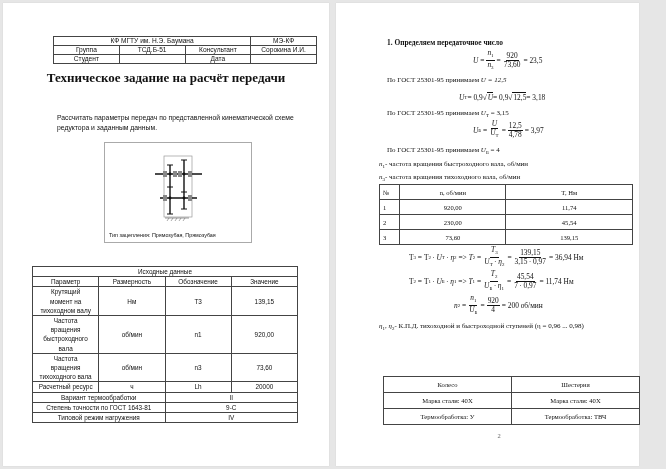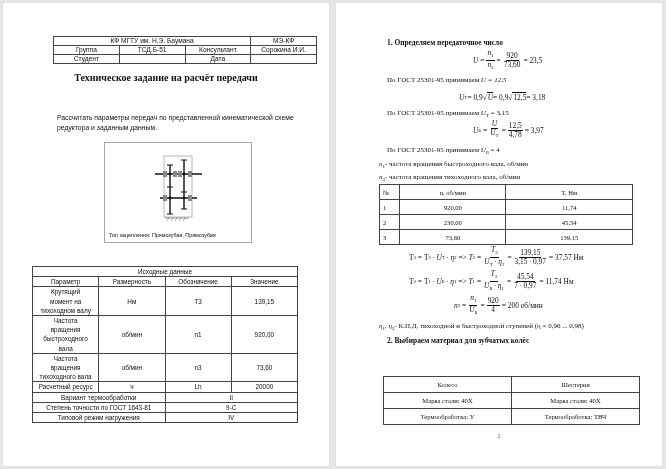--- a/index.html
+++ b/index.html
@@ -8,32 +8,32 @@
     background:#e6e6e6;
     position:relative;
     font-family:"Liberation Serif", serif;
     color:#111;
   }
   .page {
     position:absolute; background:#fff;
     box-shadow:0 0 1px #c8c8c8;
   }
   #page1 { left:3px; top:3px; width:326px; height:463px; }
-  #page2 { left:336px; top:3px; width:326px; height:463px; }
+  #page2 { left:336px; top:3px; width:303px; height:463px; }
   table { border-collapse:collapse; }
   .hdr-table {
     position:absolute; left:50px; top:33px; width:264px;
     font-family:"Liberation Sans", sans-serif; font-size:6.6px;
   }
   .hdr-table td {
     border:0.8px solid #444; text-align:center; height:8px; padding:0 1px; line-height:8px;
   }
   .title1 {
     position:absolute; left:0; width:326px; top:70px; text-align:center;
-    font-weight:bold; font-size:10px; line-height:10px;
+    font-weight:bold; font-size:13px; line-height:10px;
   }
   .intro {
     position:absolute; left:54px; top:110px; width:250px;
     font-family:"Liberation Sans", sans-serif; font-size:6.8px; line-height:10px;
   }
   .scheme {
     position:absolute; left:101px; top:139px; width:148px; height:101px;
     border:1.4px solid #aaa; box-sizing:border-box; background:#fff;
   }
   .scheme svg { position:absolute; left:0; top:0; }
@@ -286,21 +286,21 @@
   <div class="formula" style="left:73px; top:243px;">
     T<sub>3</sub>&nbsp;=&nbsp;T<sub>2</sub>&nbsp;∙&nbsp;<i>U</i><sub>Т</sub>&nbsp;∙&nbsp;<i>η</i><sub>2</sub>&nbsp;=&gt;&nbsp;<i>T</i><sub>2</sub>&nbsp;=
     <span class="frac">
         <span class="num"><i>T</i><sub>3</sub></span>
         <span class="den"><i>U</i><sub>Т</sub> ∙ <i>η</i><sub>2</sub></span>
       </span>=
     <span class="frac">
         <span class="num">139,15</span>
         <span class="den">3,15 ∙ 0,97</span>
       </span>
-    <span>= 37,57 Нм</span>
+    <span>= 36,94 Нм</span>
   </div>
 
   <div class="formula" style="left:73px; top:267px;">
     T<sub>2</sub>&nbsp;=&nbsp;T<sub>1</sub>&nbsp;∙&nbsp;<i>U</i><sub>Б</sub>&nbsp;∙&nbsp;<i>η</i><sub>1</sub>&nbsp;=&gt;&nbsp;<i>T</i><sub>1</sub>&nbsp;=
     <span class="frac">
         <span class="num"><i>T</i><sub>2</sub></span>
         <span class="den"><i>U</i><sub>Б</sub> ∙ <i>η</i><sub>1</sub></span>
       </span>=
     <span class="frac">
         <span class="num">45,54</span>
@@ -319,21 +319,20 @@
         <span class="num">920</span>
         <span class="den">4</span>
       </span>
     <span>= 200 об/мин</span>
   </div>
 
   <div class="line" style="left:43px; top:319px;">
     <i>η</i><sub>1</sub>, <i>η</i><sub>2</sub><span>- К.П.Д. тихоходной и быстроходной ступеней (η = 0,96 ... 0,98)</span>
   </div>
 
-  <div class="abs h1" style="left:51px; top:333px;">2.  Выбираем материал для зубчатых колёс</div>
 
 
   <table class="mat-table">
     <tbody>
         <tr>
       <td style="width:50%">Колесо</td>
       <td style="width:50%">Шестерня</td>
     </tr>
     <tr>
       <td>Марка стали: 40Х</td>

